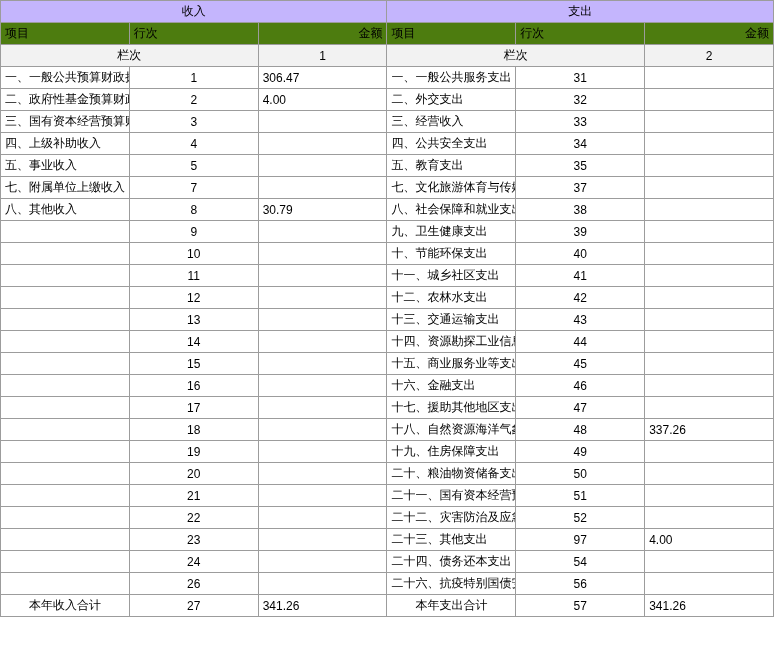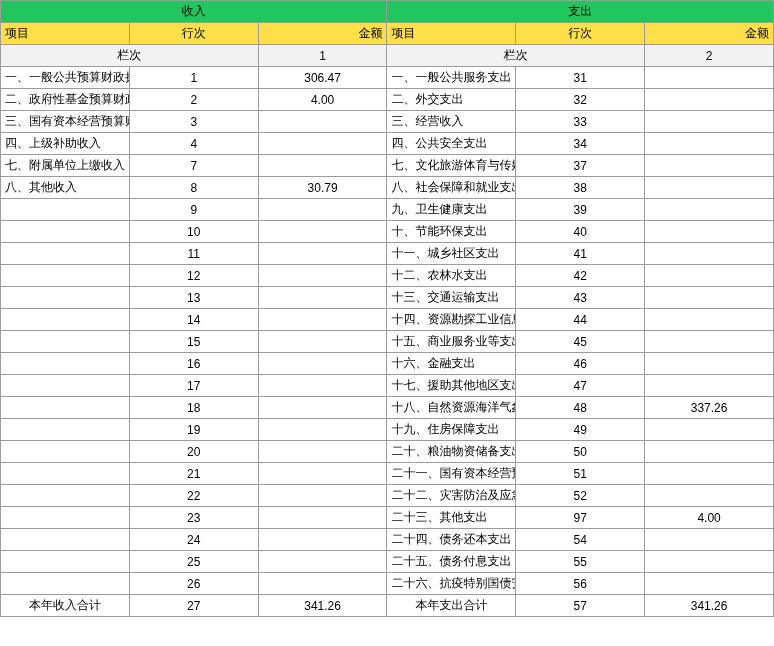--- a/index.html
+++ b/index.html
@@ -30,37 +30,37 @@
     height: 18px;
     box-sizing: border-box;
     font-weight: normal;
     font-size: 12px;
     vertical-align: middle;
     white-space: nowrap;
     overflow: hidden;
   }
   .hdr-group {
     text-align: center;
-    background: #22c55e;
+    background: #c4b5fd;
     font-size: 13px;
   }
   .hdr-col {
     text-align: center;
-    background: #fde047;
+    background: #4d7c0f;
     font-family: Liberation Serif, serif;
   }
   .sub-hdr {
     text-align: center;
     background: #f2f2f2;
     margin-left: 7px;
   }
   .col-item { width: 220px; text-align: left; }
-  .col-line { width: 60px; text-align: center; }
+  .col-line { width: 60px; text-align: left; }
   .col-amt  { width: 107px; text-align: right; }
-  .num { text-align: center; }
+  .num { text-align: left; }
   .ctr { text-align: center; }
   .center-bold { text-align: center; font-weight: bold; }
 </style>
 </head>
 <body>
 
 <div id="sheet">
   <table class="budget">
     <thead>
       <tr>
@@ -109,20 +109,28 @@
         </tr>
         <tr>
           <td class="col-item">四、上级补助收入</td>
           <td class="col-line ctr">4</td>
           <td class="col-amt num"></td>
           <td class="col-item">四、公共安全支出</td>
           <td class="col-line ctr">34</td>
           <td class="col-amt num"></td>
         </tr>
         <tr>
+          <td class="col-item">五、事业收入</td>
+          <td class="col-line ctr">5</td>
+          <td class="col-amt num"></td>
+          <td class="col-item">五、教育支出</td>
+          <td class="col-line ctr">35</td>
+          <td class="col-amt num"></td>
+        </tr>
+        <tr>
           <td class="col-item">七、附属单位上缴收入</td>
           <td class="col-line ctr">7</td>
           <td class="col-amt num"></td>
           <td class="col-item">七、文化旅游体育与传媒支出</td>
           <td class="col-line ctr">37</td>
           <td class="col-amt num"></td>
         </tr>
         <tr>
           <td class="col-item">八、其他收入</td>
           <td class="col-line ctr">8</td>
@@ -250,28 +258,20 @@
           <td class="col-item">二十三、其他支出</td>
           <td class="col-line ctr">97</td>
           <td class="col-amt num">4.00</td>
         </tr>
         <tr>
           <td class="col-item"></td>
           <td class="col-line ctr">24</td>
           <td class="col-amt num"></td>
           <td class="col-item">二十四、债务还本支出</td>
           <td class="col-line ctr">54</td>
-          <td class="col-amt num"></td>
-        </tr>
-        <tr>
-          <td class="col-item"></td>
-          <td class="col-line ctr">25</td>
-          <td class="col-amt num"></td>
-          <td class="col-item">二十五、债务付息支出</td>
-          <td class="col-line ctr">55</td>
           <td class="col-amt num"></td>
         </tr>
         <tr>
           <td class="col-item"></td>
           <td class="col-line ctr">26</td>
           <td class="col-amt num"></td>
           <td class="col-item">二十六、抗疫特别国债安排的支出</td>
           <td class="col-line ctr">56</td>
           <td class="col-amt num"></td>
         </tr>

